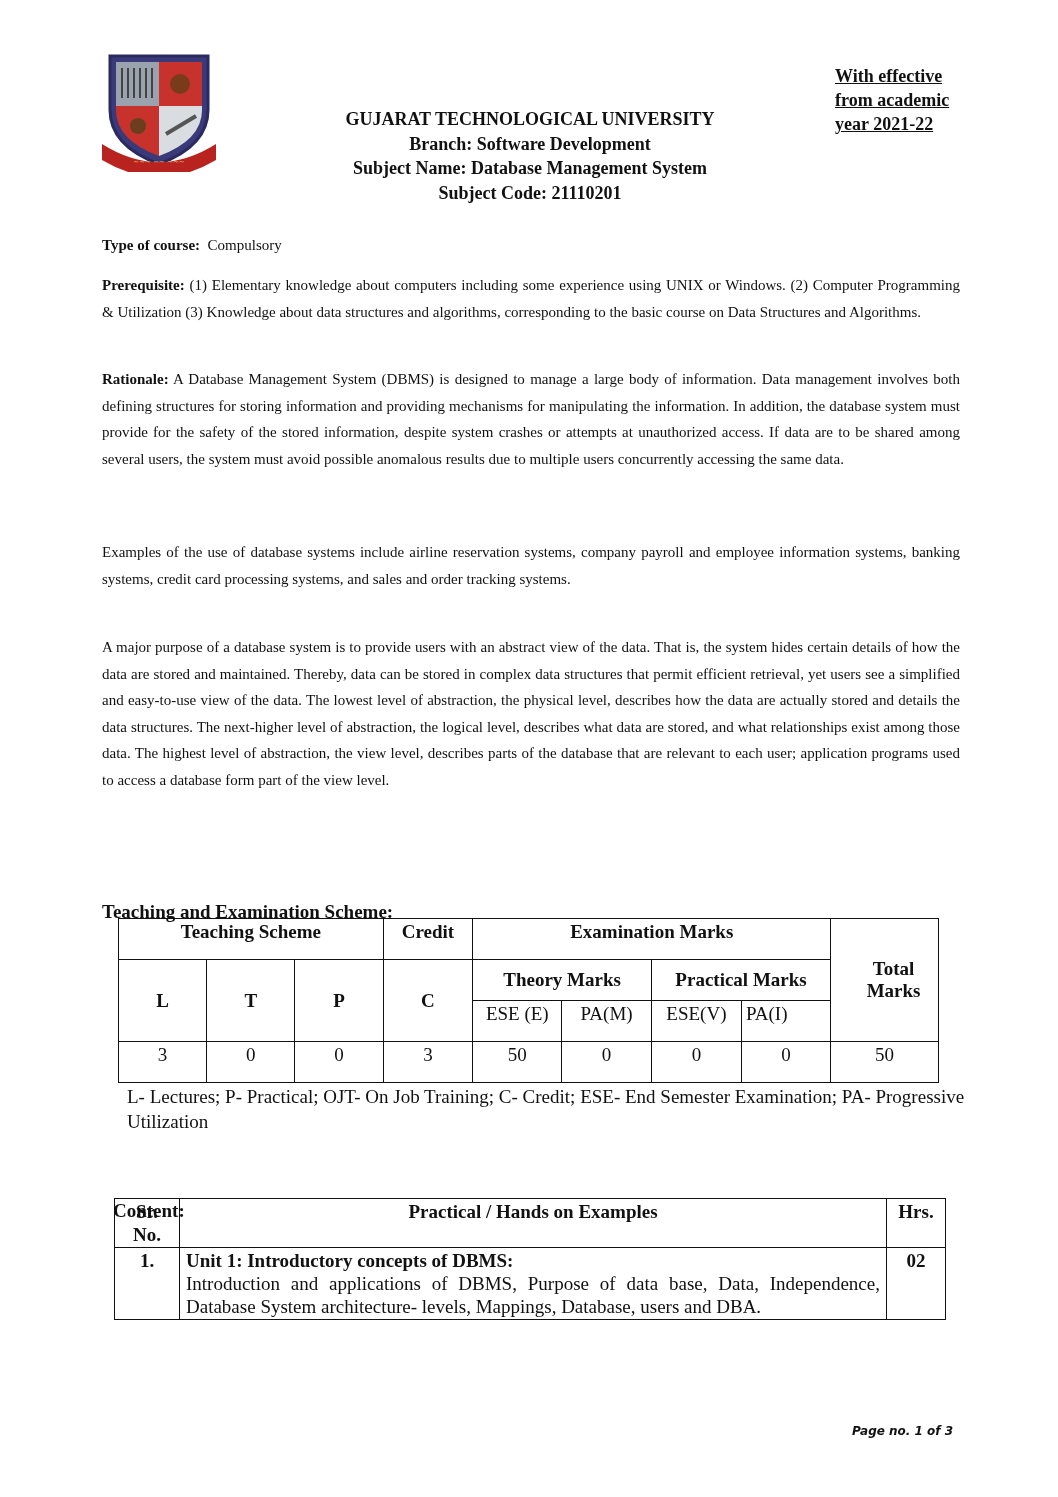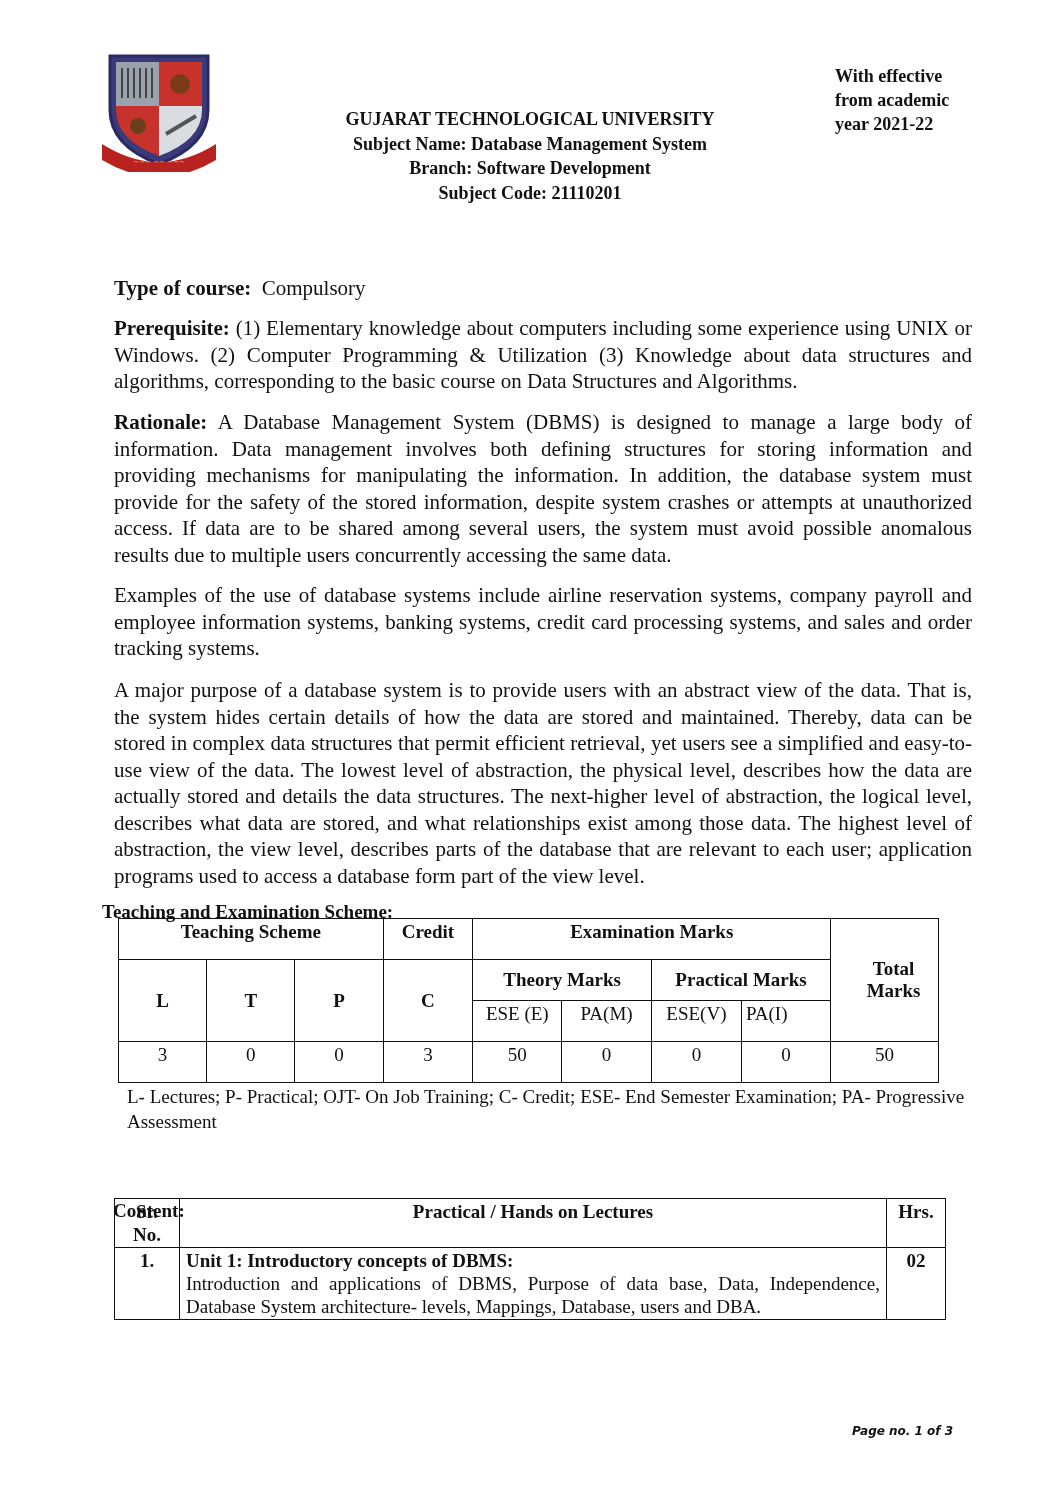--- a/index.html
+++ b/index.html
@@ -5,24 +5,24 @@
   html, body { margin: 0; padding: 0; background: #ffffff; }
   body { width: 1058px; height: 1497px; position: relative; overflow: hidden;
          font-family: "Liberation Serif", "DejaVu Serif", serif; color: #111; }
   .page { position: absolute; left: 0; top: 0; width: 1058px; height: 1497px; }
 
   .logo { position: absolute; left: 100px; top: 48px; width: 118px; height: 124px; }
 
   .hdr-center { position: absolute; left: 260px; top: 62px; width: 540px; text-align: center;
                 font-weight: bold; font-size: 18px; line-height: 24.5px; margin-top: 45px; }
   .hdr-right { position: absolute; left: 835px; top: 64px; width: 140px;
-               font-weight: bold; font-size: 18px; line-height: 24px; }
+               font-weight: bold; font-size: 18px; line-height: 24px; text-decoration: underline; }
 
-  .body-text { position: absolute; left: 114px; width: 858px; font-size: 21px; line-height: 26.5px;
-               text-align: justify; margin-top: 43px; }
+  .body-text { position: absolute; left: 102px; width: 858px; font-size: 15px; line-height: 26.5px;
+               text-align: justify; }
   .body-text b { font-weight: bold; }
 
   .sect-head { position: absolute; font-weight: bold; font-size: 19px; margin-top: 40px; }
 
   table.scheme { position: absolute; left: 118px; top: 918px; width: 821px; border-collapse: collapse;
                  font-size: 19px; }
   table.scheme td { border: 1.5px solid #111; text-align: center; vertical-align: middle; padding: 0 4px; }
   table.scheme .bold { font-weight: bold; }
   table.scheme td.top { vertical-align: top; padding-top: 2px; }
 
@@ -59,22 +59,22 @@
     </g>
     <circle cx="80" cy="36" r="10" fill="#7a3b1a"></circle>
     <path d="M66 86 L96 68" stroke="#555" stroke-width="4"></path>
     <circle cx="38" cy="78" r="8" fill="#6b3e1e"></circle>
     <path d="M2 96 Q59 132 116 96 L116 112 Q59 146 2 112 Z" fill="#b8231f"></path>
     <text x="59" y="116" font-size="7" fill="#f1d27a" text-anchor="middle" font-family="DejaVu Sans, sans-serif">~~~ ~~ ~~~</text>
   </svg>
 
   <div class="hdr-center">
     <div>GUJARAT TECHNOLOGICAL UNIVERSITY</div>
+    <div>Branch: Software Development</div>
     <div>Subject Name: Database Management System</div>
-    <div>Branch: Software Development</div>
     <div>Subject Code: 21110201</div>
   </div>
 
   <div class="hdr-right">
     <div>With effective</div>
     <div>from academic</div>
     <div>year 2021-22</div>
   </div>
 
   <div class="body-text" style="top:232px;">
@@ -127,29 +127,29 @@
       <td class="top">3</td>
       <td class="top">50</td>
       <td class="top">0</td>
       <td class="top">0</td>
       <td class="top">0</td>
       <td class="top">50</td>
     </tr>
   </tbody>
     </table>
 
-  <div class="legend-note">L- Lectures; P- Practical; OJT- On Job Training; C- Credit; ESE- End Semester Examination; PA- Progressive Assessment</div>
+  <div class="legend-note">L- Lectures; P- Practical; OJT- On Job Training; C- Credit; ESE- End Semester Examination; PA- Progressive Utilization</div>
 
   <div class="sect-head" style="left:113px; top:1160px;">Content:</div>
 
   <table class="content">
     <tbody>
         <tr>
       <td class="c bold" style="width:52px;">Sr. No.</td>
-      <td class="c bold">Practical / Hands on Lectures</td>
+      <td class="c bold">Practical / Hands on Examples</td>
       <td class="c bold" style="width:46px;">Hrs.</td>
     </tr>
     <tr>
       <td class="c bold">1.</td>
       <td class="just">
         <div class="bold">Unit 1: Introductory concepts of DBMS:</div>
         <div>Introduction and applications of DBMS, Purpose of data  base,  Data, Independence, Database System architecture- levels, Mappings, Database, users and DBA.</div>
       </td>
       <td class="c bold">02</td>
     </tr>

